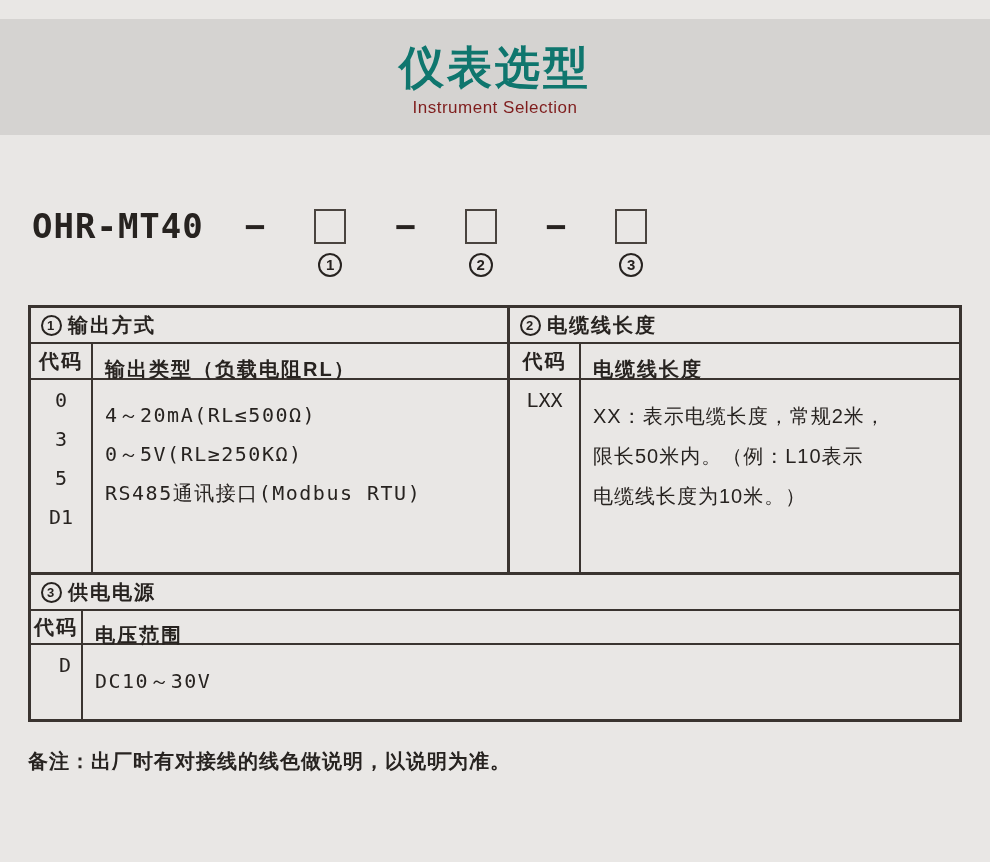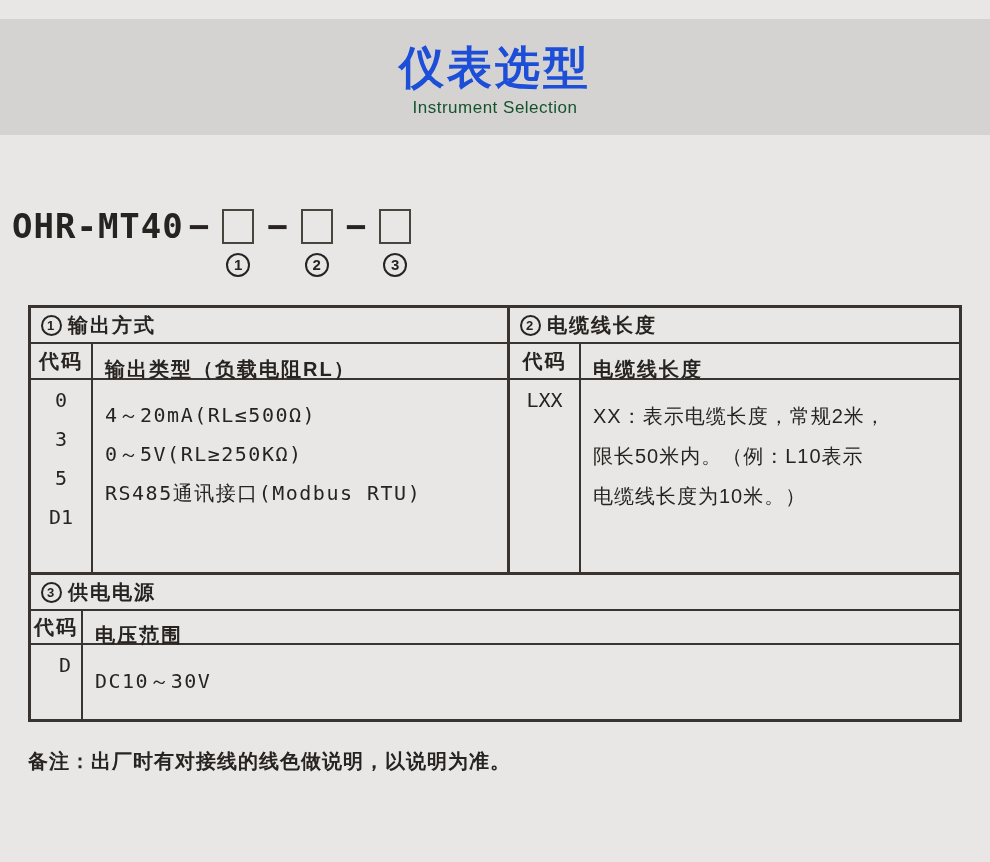--- a/index.html
+++ b/index.html
@@ -18,29 +18,29 @@
     position:relative;overflow:hidden;
   }
   
   .band{
     position:absolute;top:19px;left:0;width:990px;height:116px;
     background:var(--band);text-align:center;
   }
   .band .title{
     margin:0;padding-top:20px;
     font-size:45px;font-weight:bold;letter-spacing:3px;
-    color:#1d4ed8;line-height:1.3;
+    color:#0f766e;line-height:1.3;
   }
   .band .subtitle{
-    margin:0;font-size:17px;color:#14532d;letter-spacing:0.5px;
+    margin:0;font-size:17px;color:#7f1d1d;letter-spacing:0.5px;
   }
   
   .model-line{
-    position:absolute;top:203px;left:12px;height:46px;
-    display:flex;align-items:center;
+    position:absolute;top:203px;left:32px;height:46px;
+    display:flex;align-items:center;gap:36px;
   }
   .model-prefix{
     font-family:"DejaVu Sans Mono","Liberation Mono",monospace;
     font-size:34px;font-weight:bold;letter-spacing:1px;
   }
   .model-dash{
     font-family:"DejaVu Sans Mono","Liberation Mono",monospace;
     font-size:34px;font-weight:bold;margin:0 5px;line-height:1;
   }
   .model-box{

